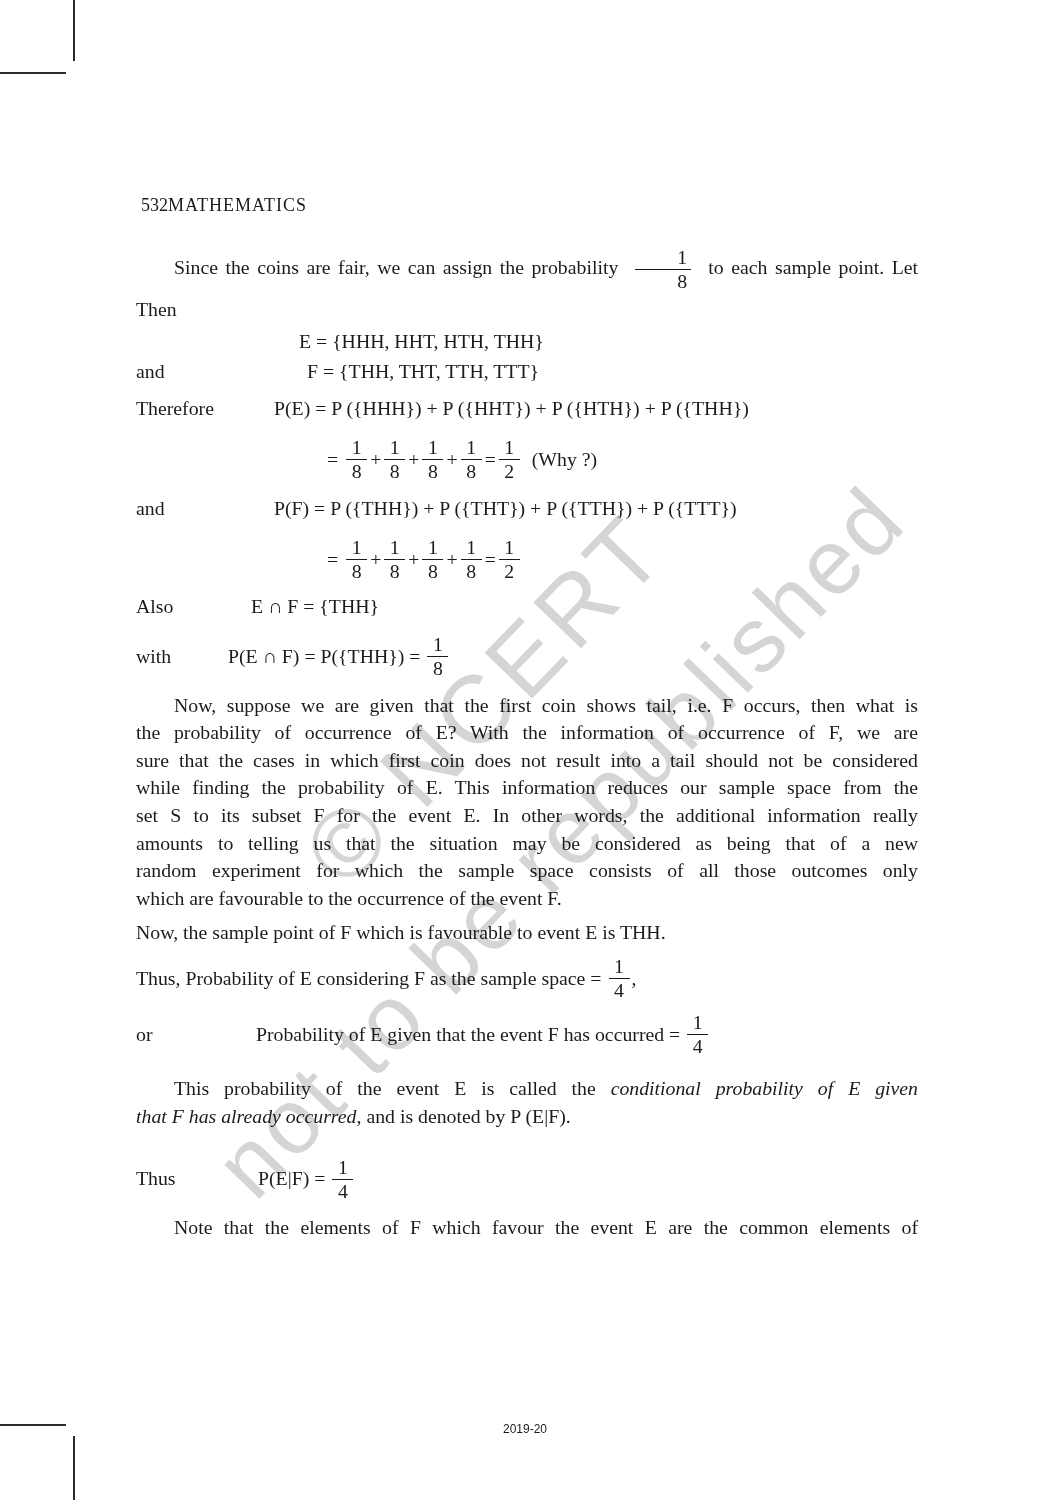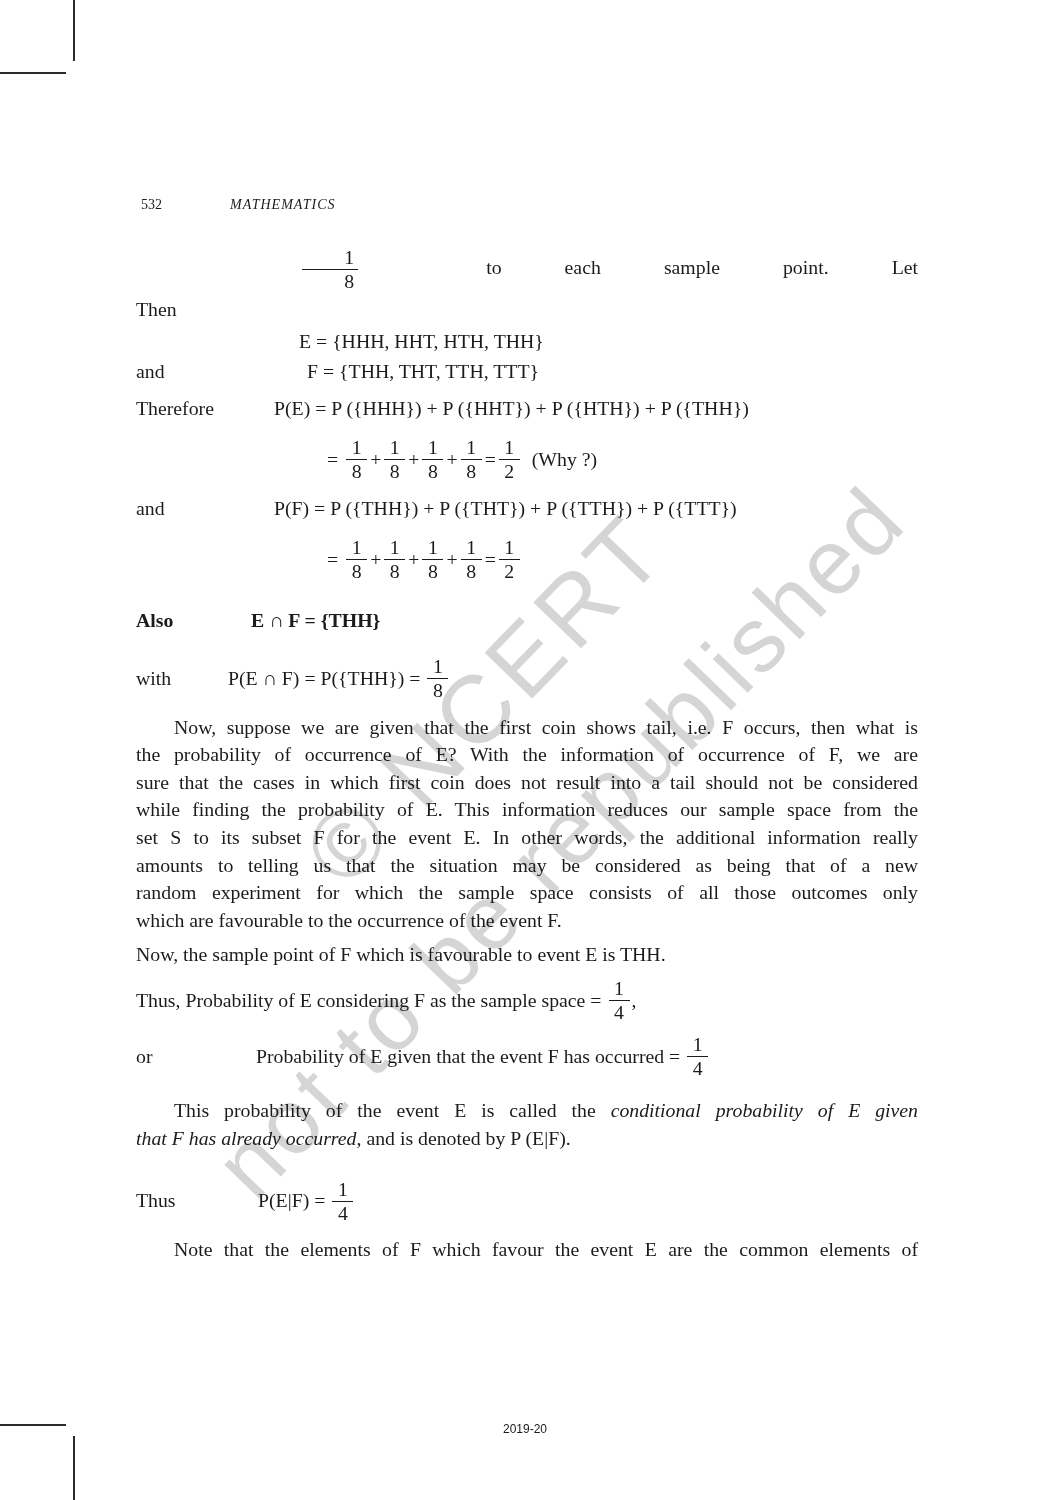--- a/index.html
+++ b/index.html
@@ -19,23 +19,23 @@
     font-family:"Liberation Sans", sans-serif;font-weight:normal;
     transform:translate(-50%,-50%) rotate(-46deg);
   }
   .wm1{left:485px;top:700px;font-size:96px;letter-spacing:6px;}
   .wm2{left:560px;top:842px;font-size:92px;letter-spacing:4px;}
   
   .content{
     position:absolute;z-index:1;left:136px;top:0;width:782px;
     font-size:19.8px;line-height:27.6px;
   }
-  .hdr{margin-top:193px;height:24px;display:flex;font-size:14px;line-height:24px;}
+  .hdr{margin-top:193px;height:24px;display:flex;font-size:18px;line-height:24px;}
   .hdr .pnum{margin-left:5px;}
-  .hdr .ptitle{margin-left:68px;letter-spacing:1px;font-style:italic;}
+  .hdr .ptitle{letter-spacing:1px;}
   
   .jl{text-align:justify;text-align-last:justify;white-space:nowrap;}
   .ll{text-align:left;white-space:nowrap;}
   .ind{text-indent:38px;}
   
   .eqrow{position:relative;}
   .eqrow .lbl{position:absolute;left:0;top:0;}
   .eqrow .bod{display:block;}
   .feq{display:flex;align-items:center;white-space:pre;}
   
@@ -66,21 +66,21 @@
 <div class="wm wm1" style="color: rgb(213, 213, 213);">© NCERT</div>
 <div class="wm wm2" style="color: rgb(213, 213, 213);">not to be republished</div>
 
 <div class="content">
 
   <div class="hdr">
     <span class="pnum">532</span>
     <span class="ptitle">MATHEMATICS</span>
   </div>
 
-  <div class="jl ind" style="margin-top:30px;"><span>&nbsp; </span><span class="frac">
+  <div class="jl ind" style="margin-top:30px;"><span>Since the coins are fair, we can assign the probability</span><span>&nbsp; </span><span class="frac">
         <span class="num">1</span>
         <span class="den">8</span>
       </span><span>&nbsp; </span><span>to each sample point. Let</span></div>
   <div class="ll" style="margin-top:4px;">Then</div>
 
   <div class="eqrow" style="margin-top:4px;">
     <span class="bod ll" style="margin-left:163px;">E = {HHH, HHT, HTH, THH}</span>
   </div>
 
   <div class="eqrow" style="margin-top:3px;">
@@ -118,26 +118,26 @@
     <span class="op">+</span>
     <span class="frac"><span class="num">1</span><span class="den">8</span></span>
     <span class="op">+</span>
     <span class="frac"><span class="num">1</span><span class="den">8</span></span>
     <span class="op">+</span>
     <span class="frac"><span class="num">1</span><span class="den">8</span></span>
     <span class="op">=</span>
     <span class="frac"><span class="num">1</span><span class="den">2</span></span>
   </div>
 
-  <div class="eqrow" style="margin-top:20px;font-weight:bold;">
+  <div class="eqrow" style="margin-top:6px;">
     <span class="lbl">Also</span>
     <span class="bod ll" style="margin-left:115px;">E ∩ F = {THH}</span>
   </div>
 
-  <div class="eqrow" style="margin-top:16px;font-family:Liberation Serif, serif;">
+  <div class="eqrow" style="margin-top:8px;font-family:Liberation Serif, serif;">
     <span class="lbl" style="top:14px;">with</span>
     <span class="feq" style="margin-left:92px;height:56px;">
       <span>P(E ∩ F) = P({THH}) =</span><span class="gap-s"></span>
       <span class="frac"><span class="num">1</span><span class="den">8</span></span>
     </span>
   </div>
 
   <div style="margin-top:7px;">
     <div class="jl ind">Now, suppose we are given that the first coin shows tail, i.e. F occurs, then what is</div>
     <div class="jl">the probability of occurrence of E? With the information of occurrence of F, we are</div>

